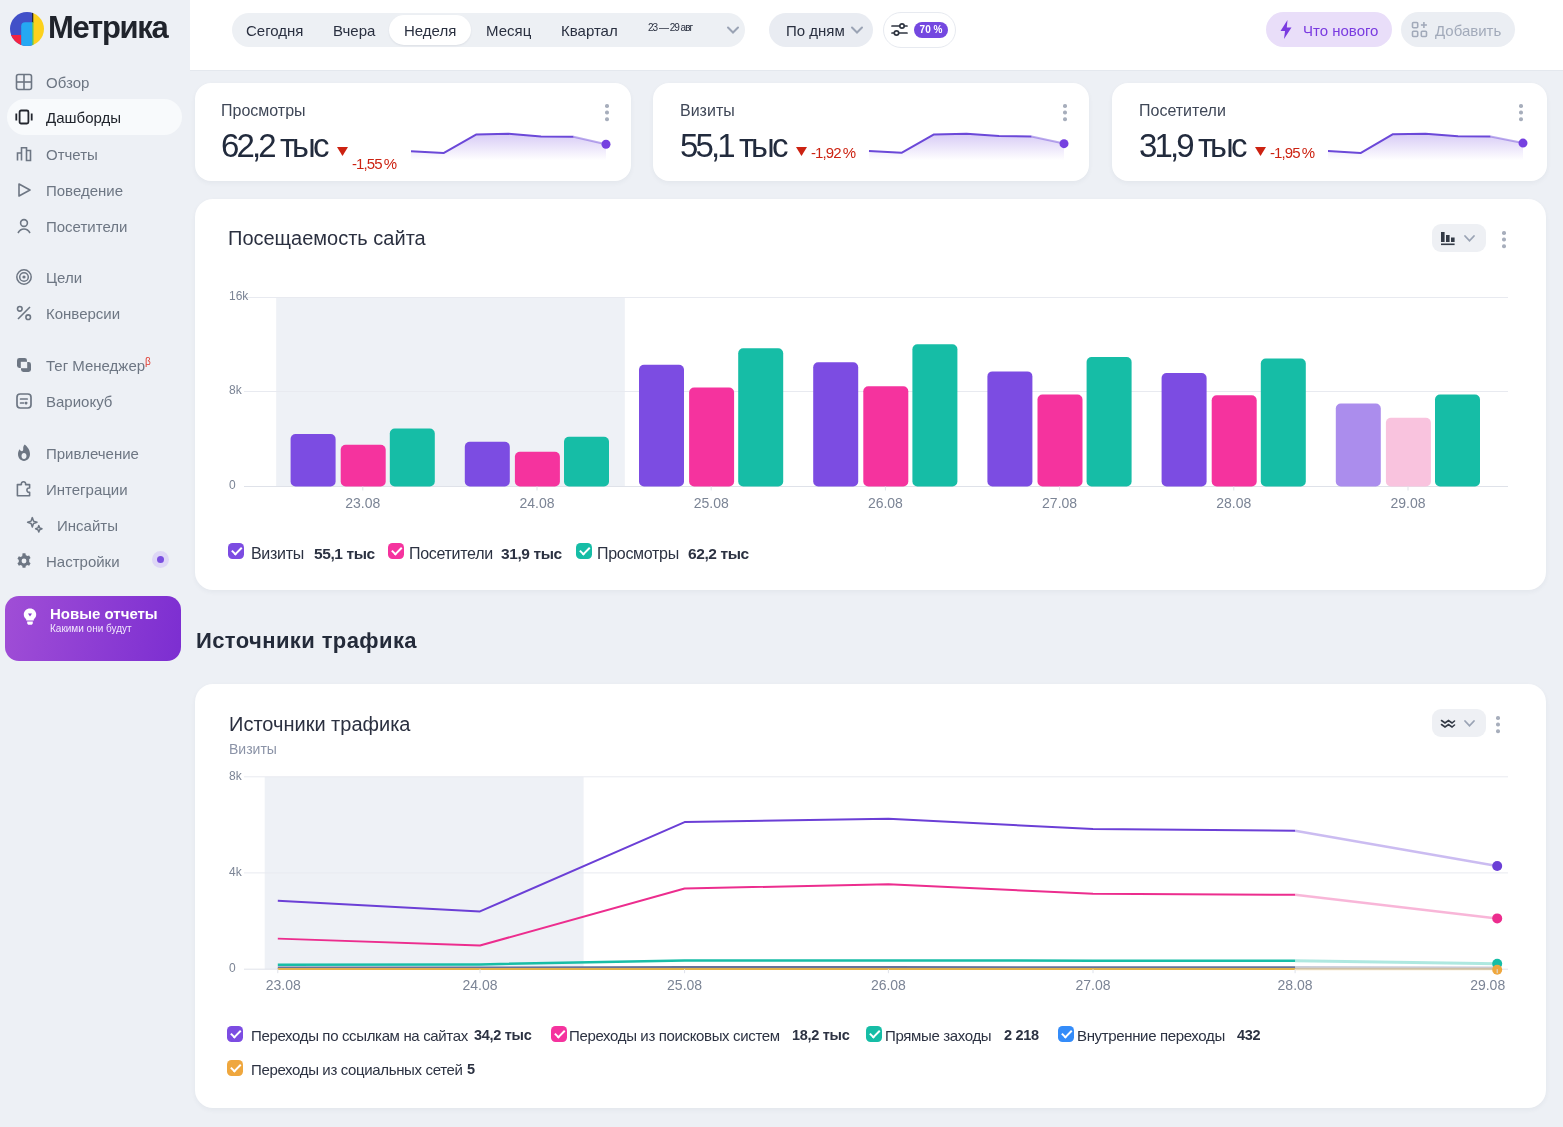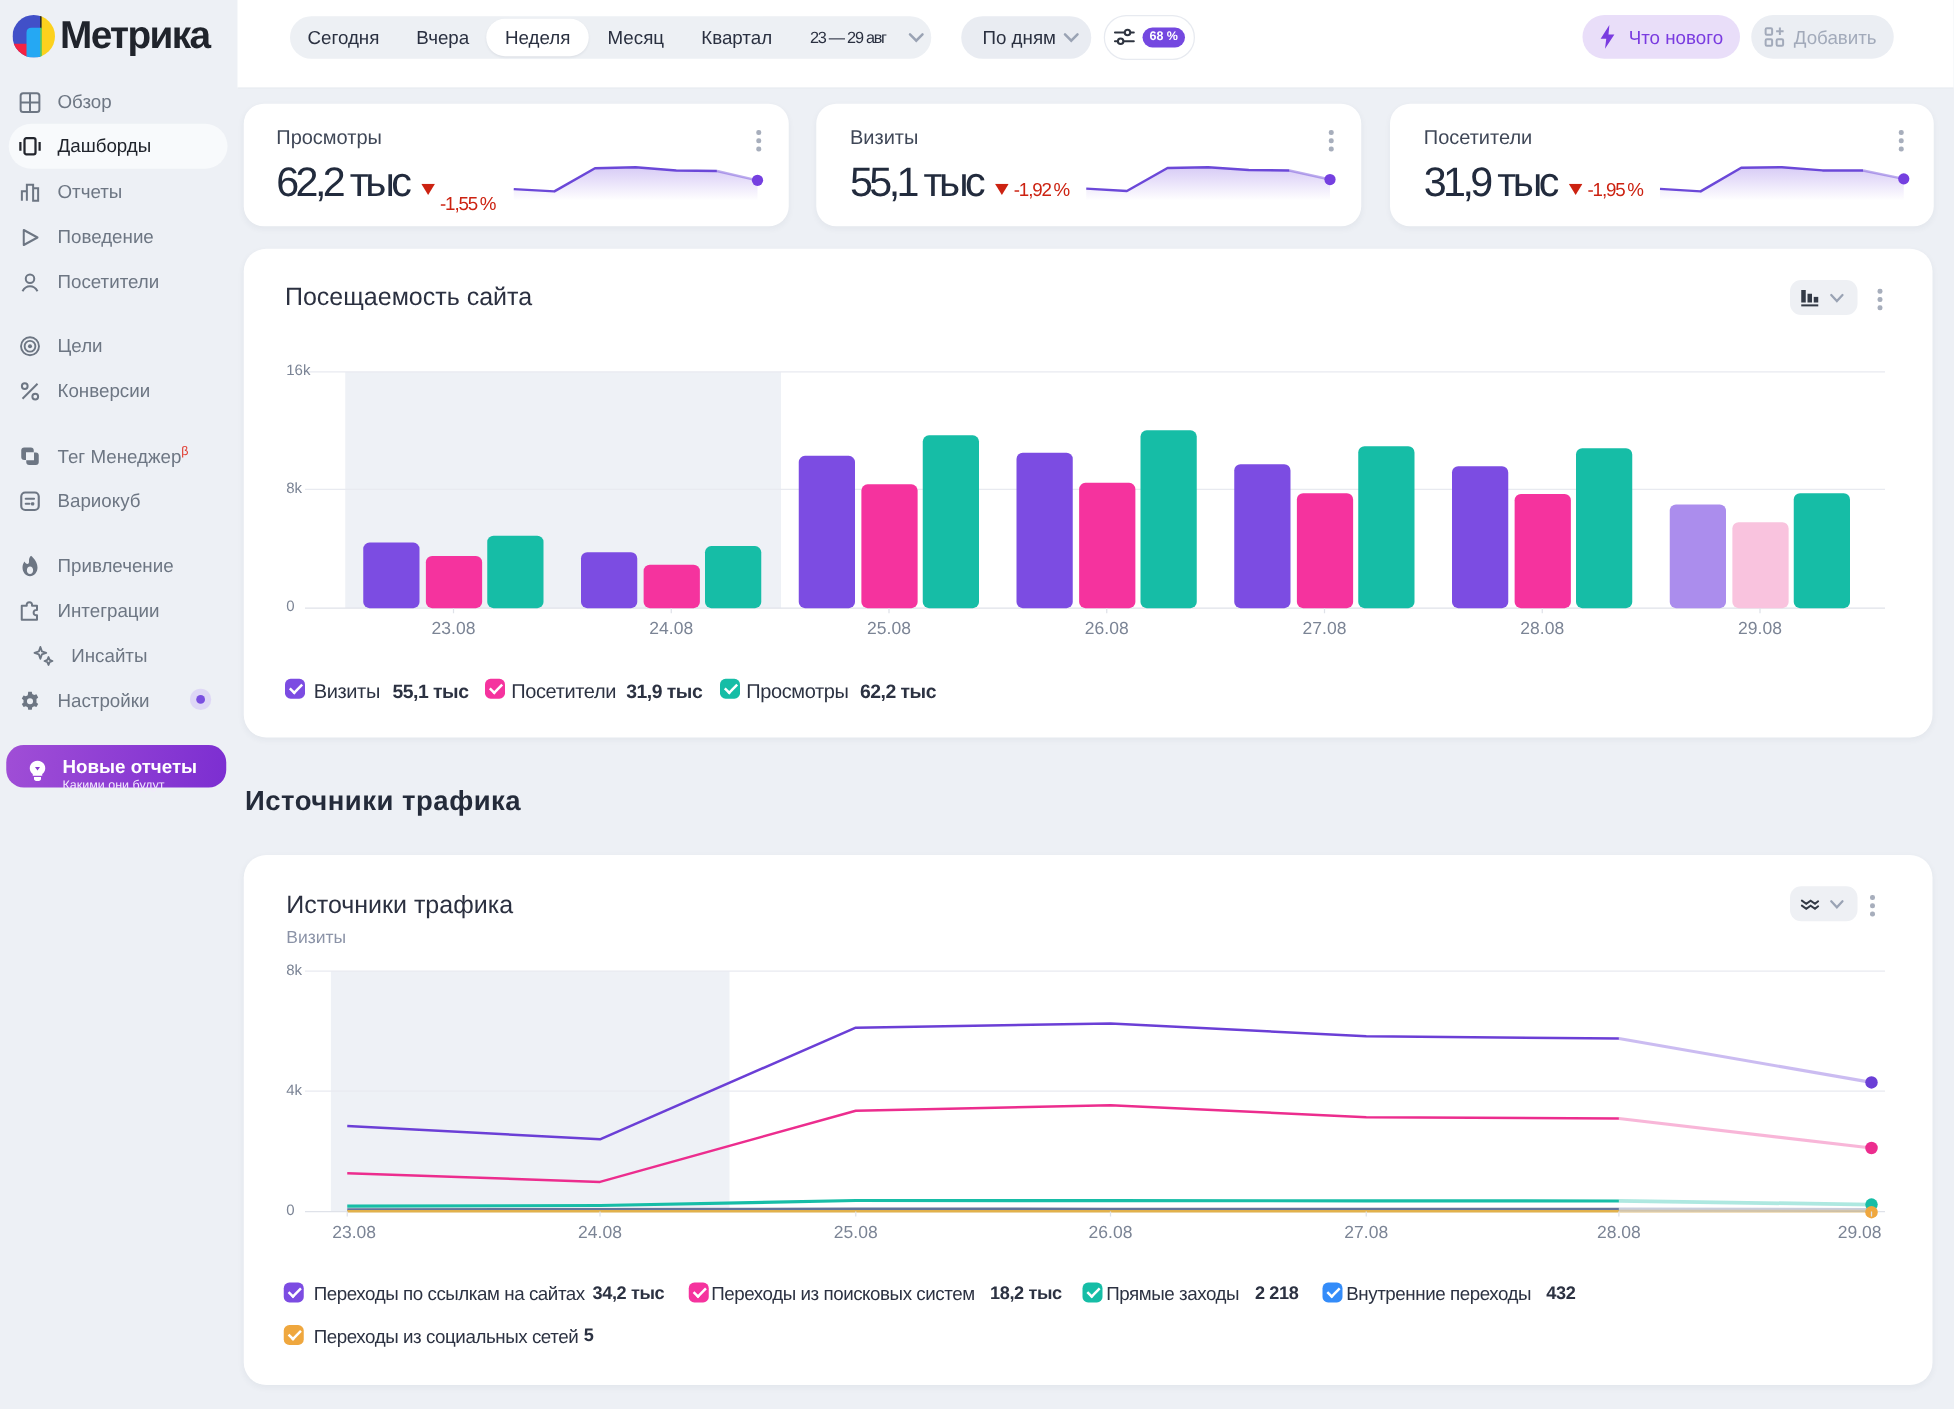--- a/index.html
+++ b/index.html
@@ -128,56 +128,56 @@
   </div>
   <div class="navitem" style="top:543px;">
     <svg class="ico" viewBox="0 0 20 20" fill="#6d7683">
         <path fill-rule="evenodd" d="M8.4 1.5 L11.6 1.5 L12 3.6 C12.6 3.8 13.2 4.1 13.7 4.5 L15.7 3.8 L17.3 6.6 L15.7 8 C15.8 8.3 15.8 8.7 15.8 10 C15.8 10.3 15.8 10.7 15.7 11 L17.3 12.4 L15.7 15.2 L13.7 14.5 C13.2 14.9 12.6 15.2 12 15.4 L11.6 17.5 L8.4 17.5 L8 15.4 C7.4 15.2 6.8 14.9 6.3 14.5 L4.3 15.2 L2.7 12.4 L4.3 11 C4.2 10.7 4.2 10.3 4.2 10 C4.2 9.7 4.2 9.3 4.3 9 L2.7 7.6 L4.3 4.8 L6.3 5.5 C6.8 5.1 7.4 4.8 8 4.6 Z M10 12.7 A2.7 2.7 0 1 0 10 7.3 A2.7 2.7 0 0 0 10 12.7 Z"></path>
       </svg>
     <div class="lbl">Настройки</div>
   </div>
   <div class="abs" style="left:152px;top:551px;width:17px;height:17px;border-radius:50%;background:#ded7f6;"></div>
   <div class="abs" style="left:157px;top:556px;width:7px;height:7px;border-radius:50%;background:#7a4fe0;"></div>
 
-  <div class="abs" style="left:5px;top:596px;width:176px;height:34px;border-radius:14px;background:linear-gradient(100deg,#a04ed6 0%,#7c2ed1 100%);text-decoration:underline;">
+  <div class="abs" style="left:5px;top:596px;width:176px;height:65px;border-radius:14px;background:linear-gradient(100deg,#a04ed6 0%,#7c2ed1 100%);text-decoration:underline;">
     <svg class="abs" style="left:14px;top:10px;" width="22" height="22" viewBox="0 0 22 22" fill="#fff">
       <path d="M11 2.5 C7.4 2.5 4.8 5.2 4.8 8.5 C4.8 10.5 5.8 12.1 7.2 13.2 L7.2 14.5 L14.8 14.5 L14.8 13.2 C16.2 12.1 17.2 10.5 17.2 8.5 C17.2 5.2 14.6 2.5 11 2.5 Z M8.2 15.6 L13.8 15.6 L13.8 17 C13.8 18 13 18.8 12 18.8 L10 18.8 C9 18.8 8.2 18 8.2 17 Z"></path>
       <path d="M9 7.5 L13 7.5 L11 10.4 Z" fill="#8a3bd0"></path>
     </svg>
     <div class="abs" style="left:45px;top:9px;font-size:15px;font-weight:bold;color:#fff;">Новые отчеты</div>
     <div class="abs" style="left:45px;top:27px;font-size:10px;color:#f2e8fd;">Какими они будут</div>
   </div>
 </div>
 
 <div class="abs" style="left:232px;top:13px;width:513px;height:34px;background:#edf0f4;border-radius:17px;"></div>
 <div class="abs" style="left:389px;top:15px;width:82px;height:30px;background:#fff;border-radius:15px;box-shadow:0 1px 2px rgba(30,40,70,0.08);"></div>
 <div class="abs dark" style="left:246px;top:23px;font-size:15px;line-height:1;">Сегодня</div>
 <div class="abs dark" style="left:333px;top:23px;font-size:15px;line-height:1;">Вчера</div>
 <div class="abs dark" style="left:404px;top:23px;font-size:15px;line-height:1;">Неделя</div>
 <div class="abs dark" style="left:486px;top:23px;font-size:15px;line-height:1;">Месяц</div>
 <div class="abs dark" style="left:561px;top:23px;font-size:15px;line-height:1;">Квартал</div>
-<div class="abs dark" style="left:648px;top:23px;font-size:13px;line-height:1;letter-spacing:-1px;">23 — 29 авг</div>
+<div class="abs dark" style="left:648px;top:23px;font-size:10px;line-height:1;letter-spacing:-1px;">23 — 29 авг</div>
 <svg class="abs" style="left:726px;top:25px;" width="14" height="10" viewBox="0 0 14 10" fill="none" stroke="#9aa3b4" stroke-width="2" stroke-linecap="round">
     <path d="M2 2.5 L7 7.5 L12 2.5"></path>
   </svg>
 
 <div class="abs" style="left:769px;top:13px;width:104px;height:34px;background:#e9ecf2;border-radius:17px;"></div>
 <div class="abs dark" style="left:786px;top:23px;font-size:15px;line-height:1;">По дням</div>
 <svg class="abs" style="left:850px;top:25px;" width="14" height="10" viewBox="0 0 14 10" fill="none" stroke="#9aa3b4" stroke-width="2" stroke-linecap="round">
     <path d="M2 2.5 L7 7.5 L12 2.5"></path>
   </svg>
 
 <div class="abs" style="left:883px;top:12px;width:73px;height:36px;background:#fff;border:1px solid #e7eaf0;border-radius:18px;"></div>
 <svg class="abs" style="left:891px;top:21px;" width="17" height="17" viewBox="0 0 17 17" fill="none" stroke="#2e3440" stroke-width="1.7" stroke-linecap="round">
     <line x1="1" y1="5" x2="16" y2="5"></line>
     <line x1="1" y1="12" x2="16" y2="12"></line>
     <circle cx="11" cy="5" r="2.2" fill="#fff"></circle>
     <circle cx="5.5" cy="12" r="2.2" fill="#fff"></circle>
   </svg>
-<div class="abs" style="left:914px;top:22px;width:34px;height:16px;background:#7448e0;border-radius:8px;color:#fff;font-size:10px;font-weight:bold;text-align:center;line-height:16px;">68 %</div>
+<div class="abs" style="left:914px;top:22px;width:34px;height:16px;background:#7448e0;border-radius:8px;color:#fff;font-size:10px;font-weight:bold;text-align:center;line-height:16px;">70 %</div>
 
 <div class="abs" style="left:1266px;top:12px;width:126px;height:35px;background:#e9def9;border-radius:17.5px;"></div>
 <svg class="abs" style="left:1277px;top:19px;" width="18" height="21" viewBox="0 0 18 21" fill="#7a3be0">
     <path d="M10.5 1 L3.5 12 L8 12 L7 20 L14.5 8.5 L9.8 8.5 Z"></path>
   </svg>
 <div class="abs" style="left:1303px;top:23px;font-size:15px;line-height:1;color:#7a3be0;">Что нового</div>
 
 <div class="abs" style="left:1401px;top:12px;width:114px;height:35px;background:#ebeef3;border-radius:17.5px;"></div>
 <svg class="abs" style="left:1411px;top:21px;" width="17" height="17" viewBox="0 0 17 17" fill="none" stroke="#a2aaba" stroke-width="1.6">
     <rect x="1.5" y="1.5" width="5.2" height="5.2" rx="1"></rect>

